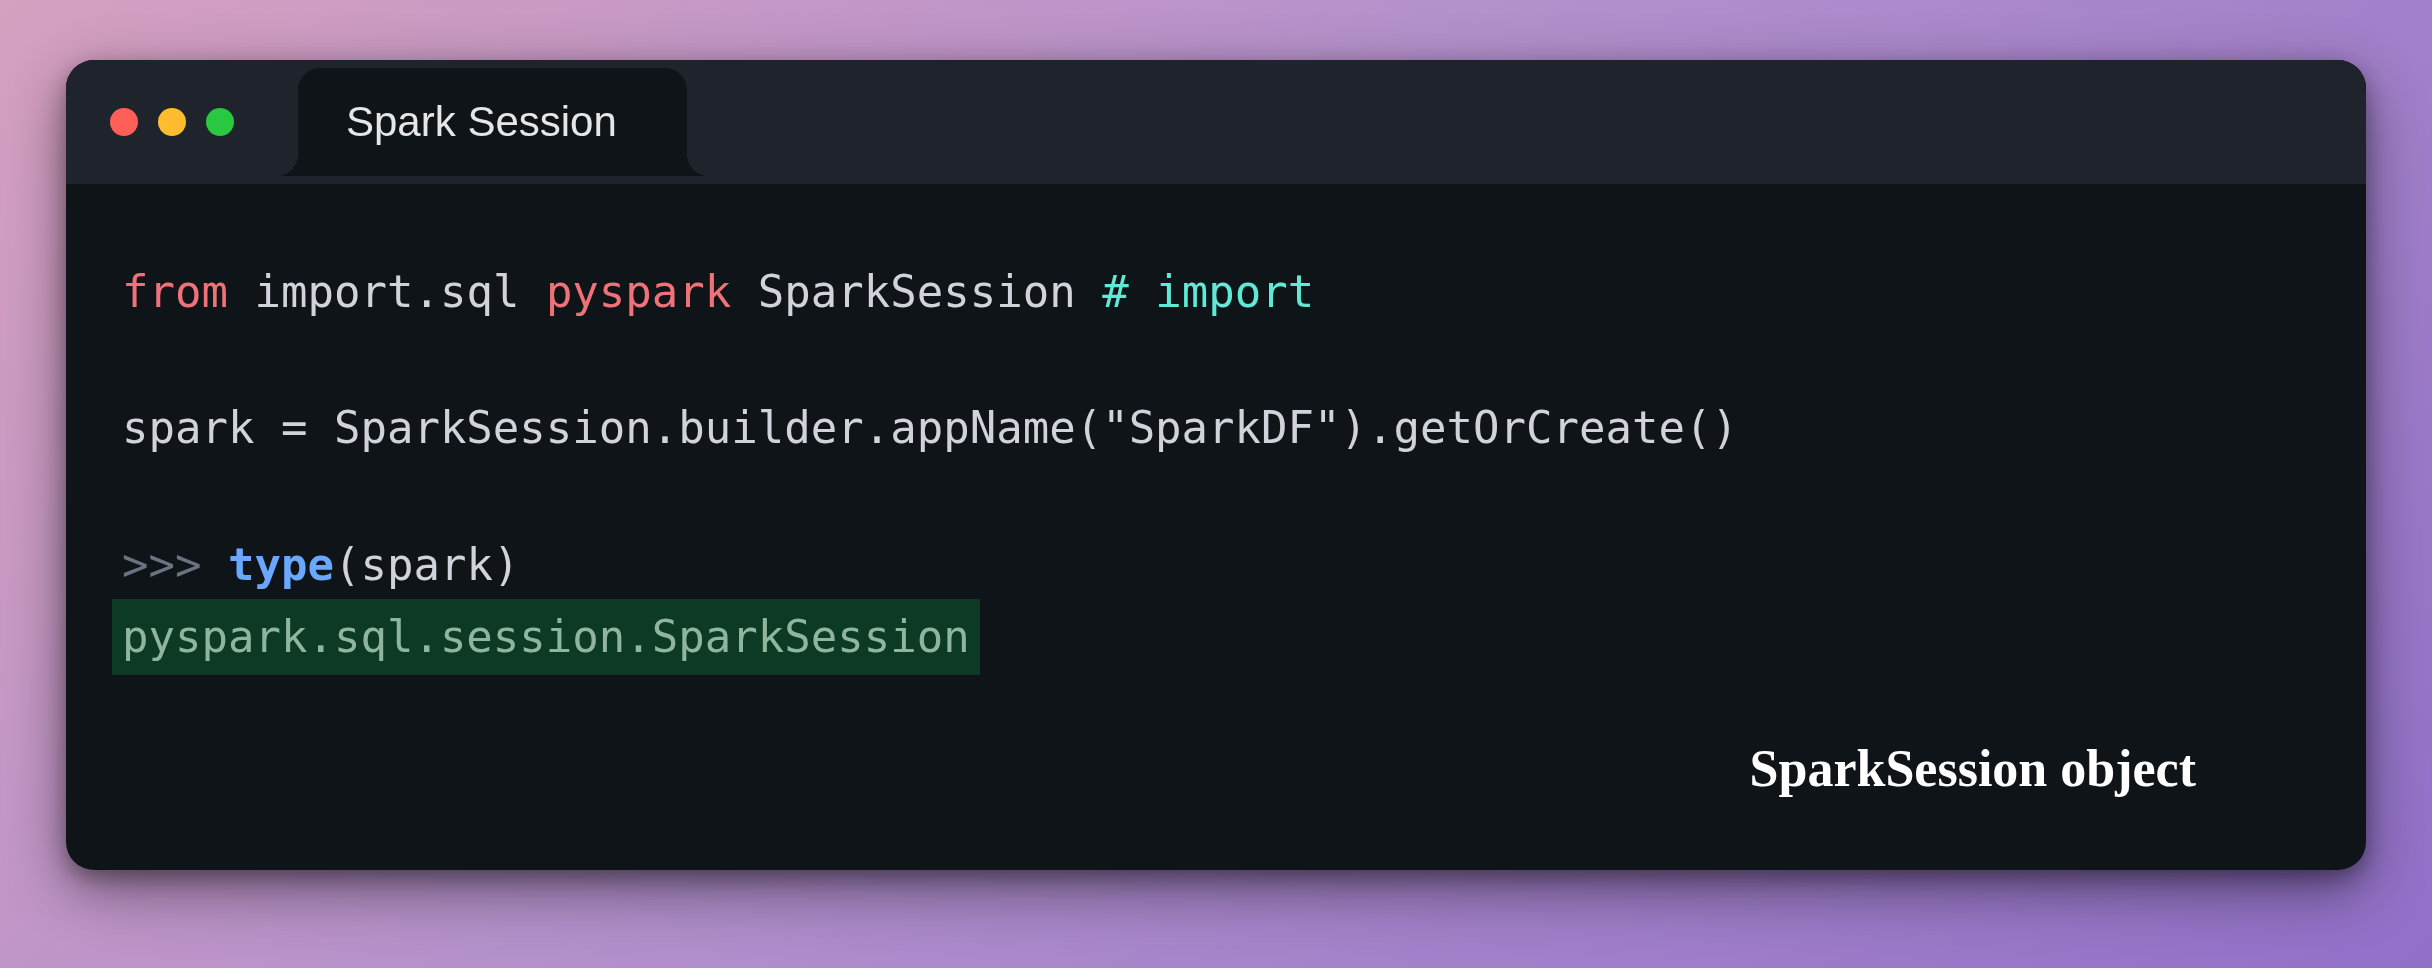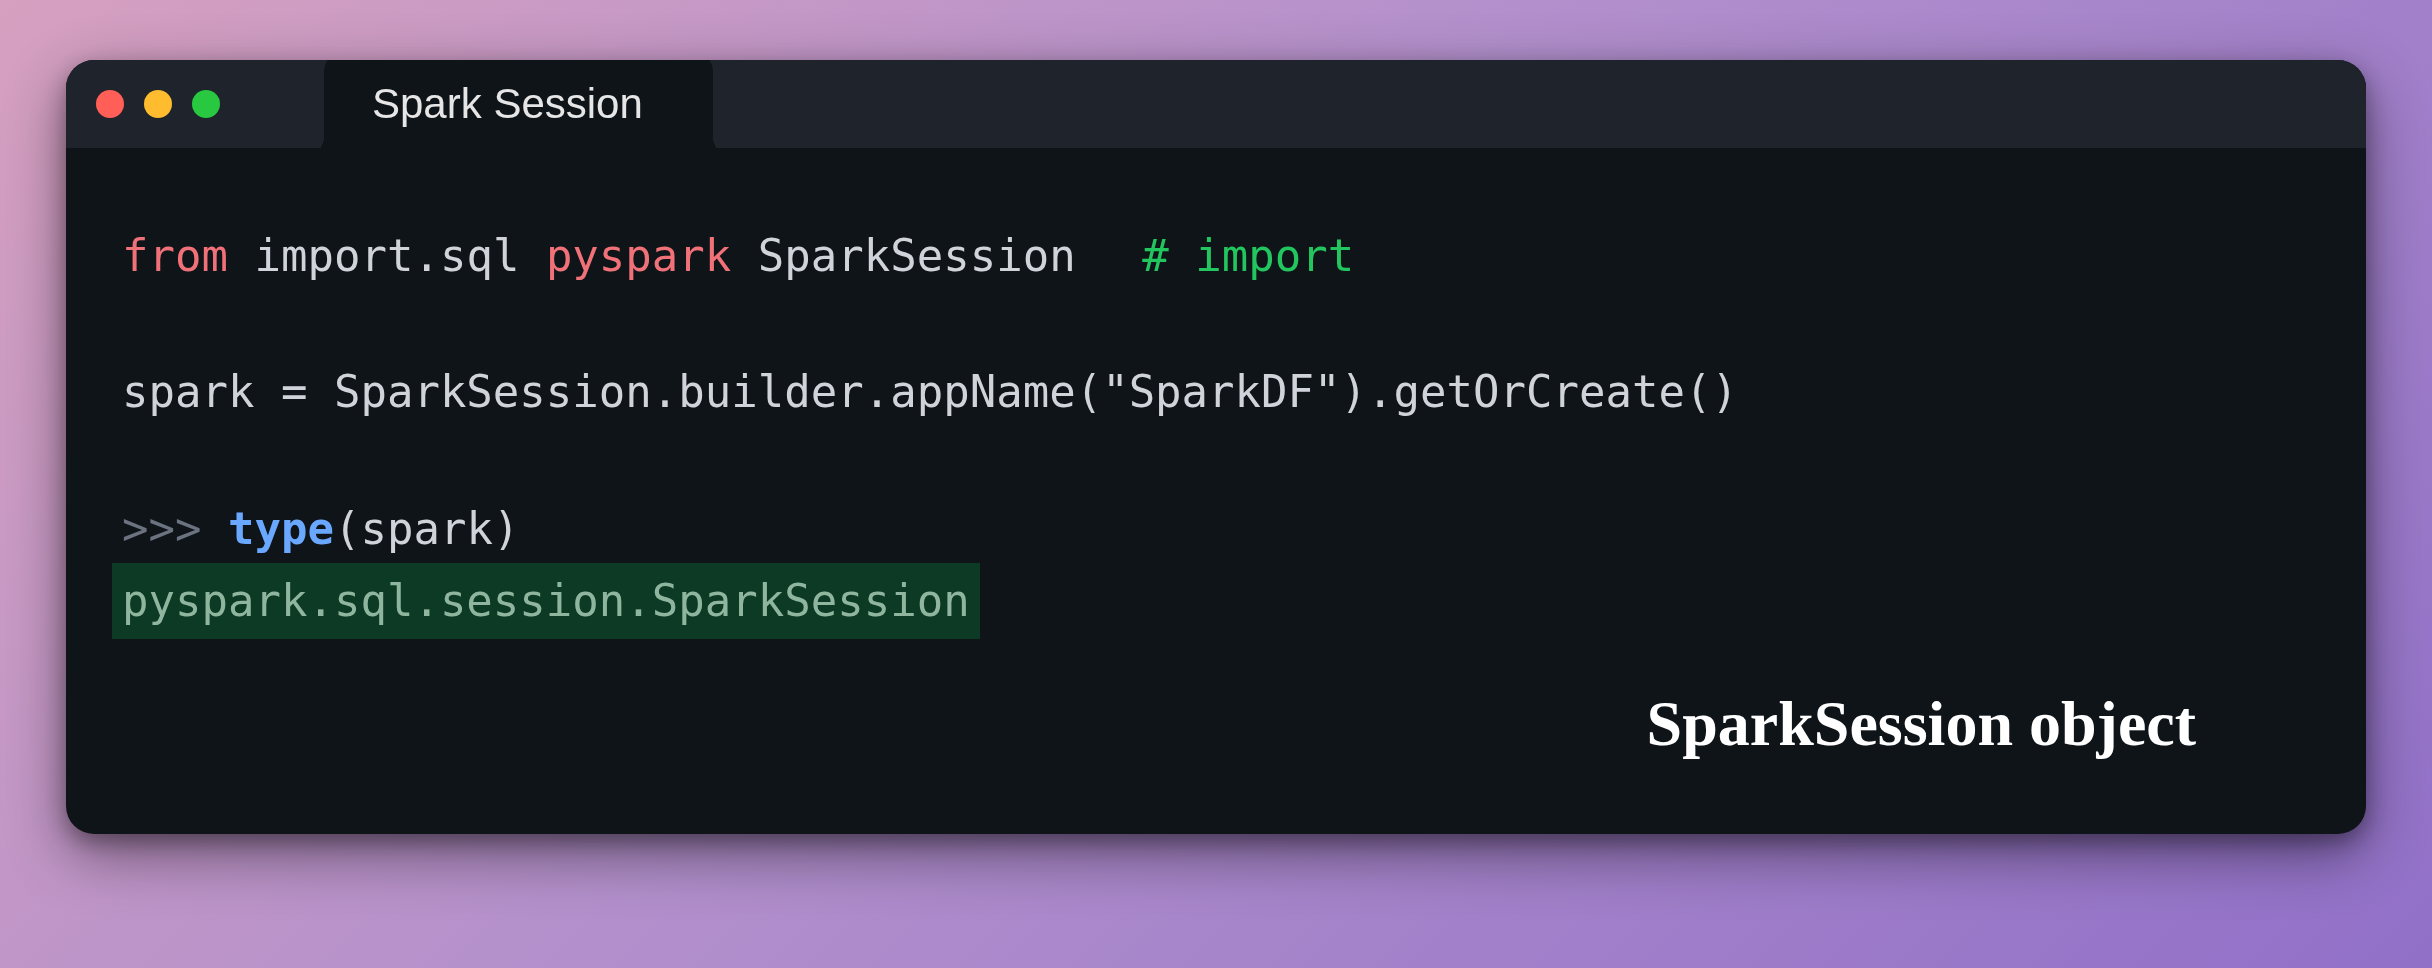--- a/index.html
+++ b/index.html
@@ -16,26 +16,25 @@
     width: 2300px;
     max-width: 100%;
     background: #0f1419;
     border-radius: 28px;
     box-shadow: 0 20px 60px rgba(0,0,0,0.45), 0 8px 20px rgba(0,0,0,0.30);
     overflow: hidden;
     position: relative;
   }
   .titlebar {
     background: #1e232c;
-    height: 88px;
+    height: 124px;
     display: flex;
     align-items: center;
-    padding-left: 30px;
+    padding-left: 44px;
     position: relative;
-    gap: 40px;
   }
   .traffic-lights {
     display: flex;
     gap: 20px;
     align-items: center;
   }
   .dot {
     width: 28px;
     height: 28px;
     border-radius: 50%;
@@ -80,36 +79,36 @@
   .code-area {
     padding: 74px 56px 58px 56px;
     font-size: 44px;
     line-height: 1.55;
     color: #d0d4da;
     white-space: pre;
     position: relative;
   }
   .kw   { color: #f07178; text-align: right; }
   .fn   { color: #6aa7ff; font-weight: bold; }
-  .cm   { color: #22c55e; margin-left: 40px; }
+  .cm   { color: #5eead4; }
   .prompt { color: #6b7380; }
   .hl {
     background: #0c3a24;
     display: inline-block;
     padding: 4px 10px 4px 0;
     margin-left: -10px;
     padding-left: 10px;
     border-radius: 0;
     color: #8fb59f;
   }
   .annotation {
     position: absolute;
     font-family: Georgia, 'Times New Roman', serif;
     font-weight: 700;
-    font-size: 64px;
+    font-size: 52px;
     color: #ffffff;
     right: 170px;
     bottom: 60px;
     white-space: nowrap;
   }
 </style>
 </head>
 <body>
 
 <div class="window">

